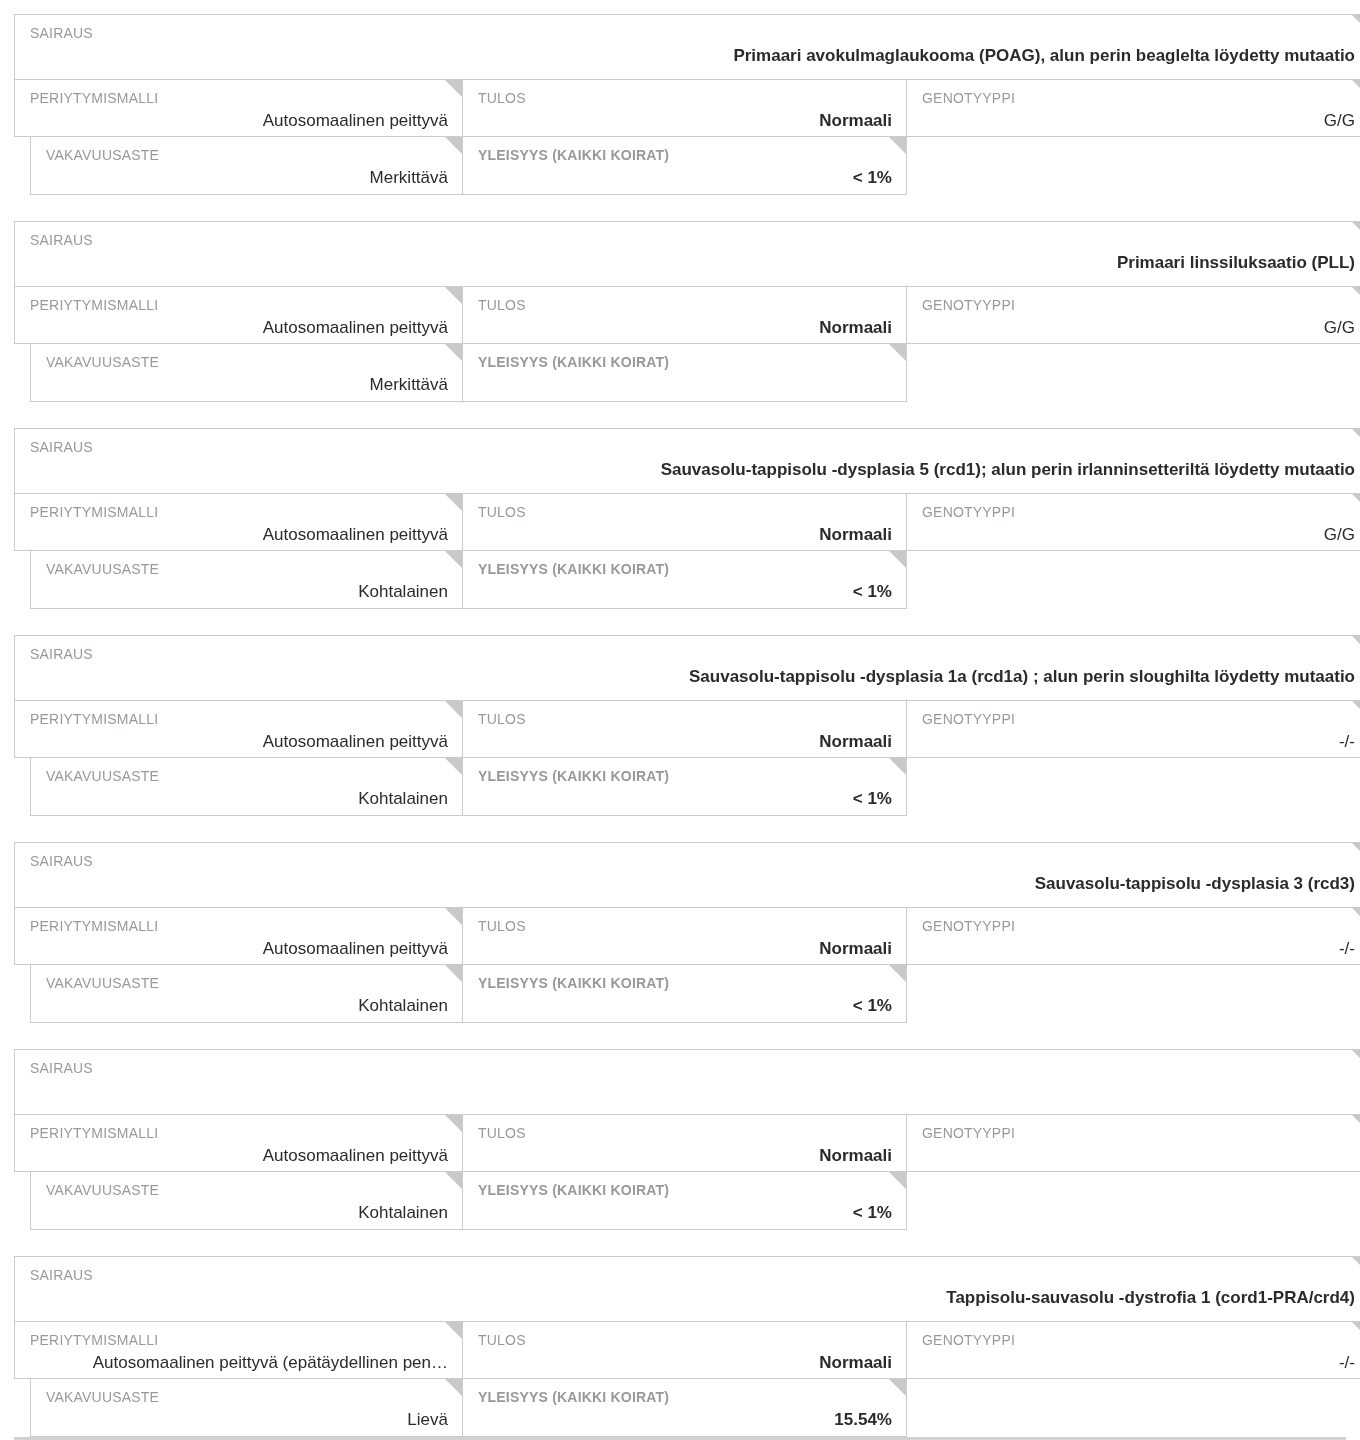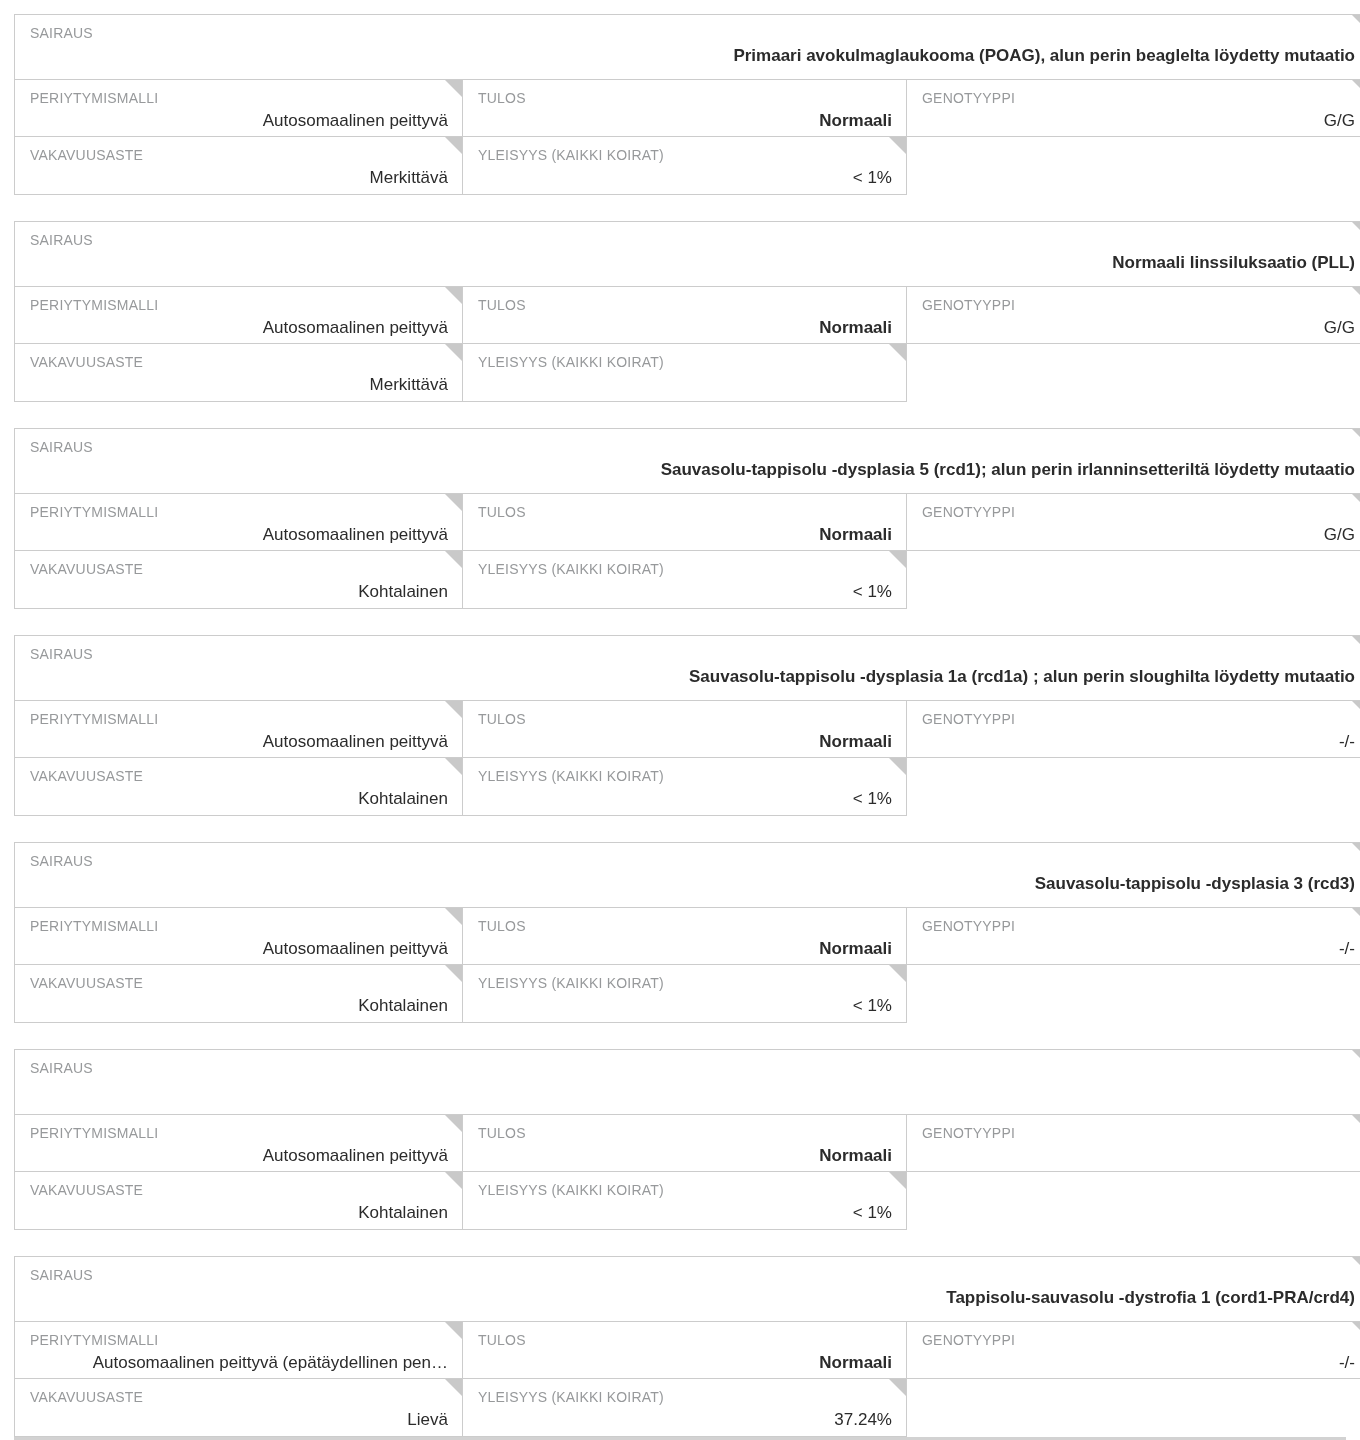--- a/index.html
+++ b/index.html
@@ -28,22 +28,22 @@
     position:relative;
     background:#ffffff;
     padding:9px 14px 0 15px;
     overflow:hidden;
   }
   
   .cell-disease{grid-column:1 / -1;border:1px solid var(--border);}
   .cell-inheritance{border-left:1px solid var(--border);border-right:1px solid var(--border);border-bottom:1px solid var(--border);}
   .cell-result{border-right:1px solid var(--border);border-bottom:1px solid var(--border);}
   .cell-genotype{border-right:1px solid var(--border);border-bottom:1px solid var(--border);}
-  .cell-severity{border-left:1px solid var(--border);border-right:1px solid var(--border);border-bottom:1px solid var(--border);}
-  .cell-frequency{border-right:1px solid var(--border);border-bottom:1px solid var(--border);}
+  .cell-severity{border-left:1px solid var(--border);border-right:1px solid var(--border);border-bottom:1px solid var(--border);margin-left:16px;}
+  .cell-frequency{border-right:1px solid var(--border);border-bottom:1px solid var(--border);font-weight:bold;}
   .cell-empty{background:transparent;}
   .fold{
     position:absolute;top:0;right:0;width:17px;height:17px;
     background:var(--fold);
     clip-path:polygon(0 0,100% 0,100% 100%);
   }
   .lbl{
     font-size:14px;line-height:18px;color:var(--label);
     letter-spacing:0.2px;
     white-space:nowrap;
@@ -92,21 +92,21 @@
       <div class="lbl">YLEISYYS (KAIKKI KOIRAT)</div>
       <div class="val">&lt; 1%</div>
     </div>
     <div class="cell-empty"></div>
   </section>
 
   <section class="card">
     <div class="cell cell-disease">
       <div class="fold"></div>
       <div class="lbl">SAIRAUS</div>
-      <div class="val bold">Normaali linssiluksaatio (PLL)</div>
+      <div class="val bold">Primaari linssiluksaatio (PLL)</div>
     </div>
     <div class="cell cell-inheritance">
       <div class="fold"></div>
       <div class="lbl">PERIYTYMISMALLI</div>
       <div class="val">Autosomaalinen peittyvä</div>
     </div>
     <div class="cell cell-result">
       <div class="lbl">TULOS</div>
       <div class="val bold">Normaali</div>
     </div>
@@ -278,20 +278,20 @@
       <div class="val">-/-</div>
     </div>
     <div class="cell cell-severity">
       <div class="fold"></div>
       <div class="lbl">VAKAVUUSASTE</div>
       <div class="val">Lievä</div>
     </div>
     <div class="cell cell-frequency">
       <div class="fold"></div>
       <div class="lbl">YLEISYYS (KAIKKI KOIRAT)</div>
-      <div class="val">37.24%</div>
+      <div class="val">15.54%</div>
     </div>
     <div class="cell-empty"></div>
   </section>
 
 </div>
 
 <div class="next-card-edge"></div>
 
 </body></html>

